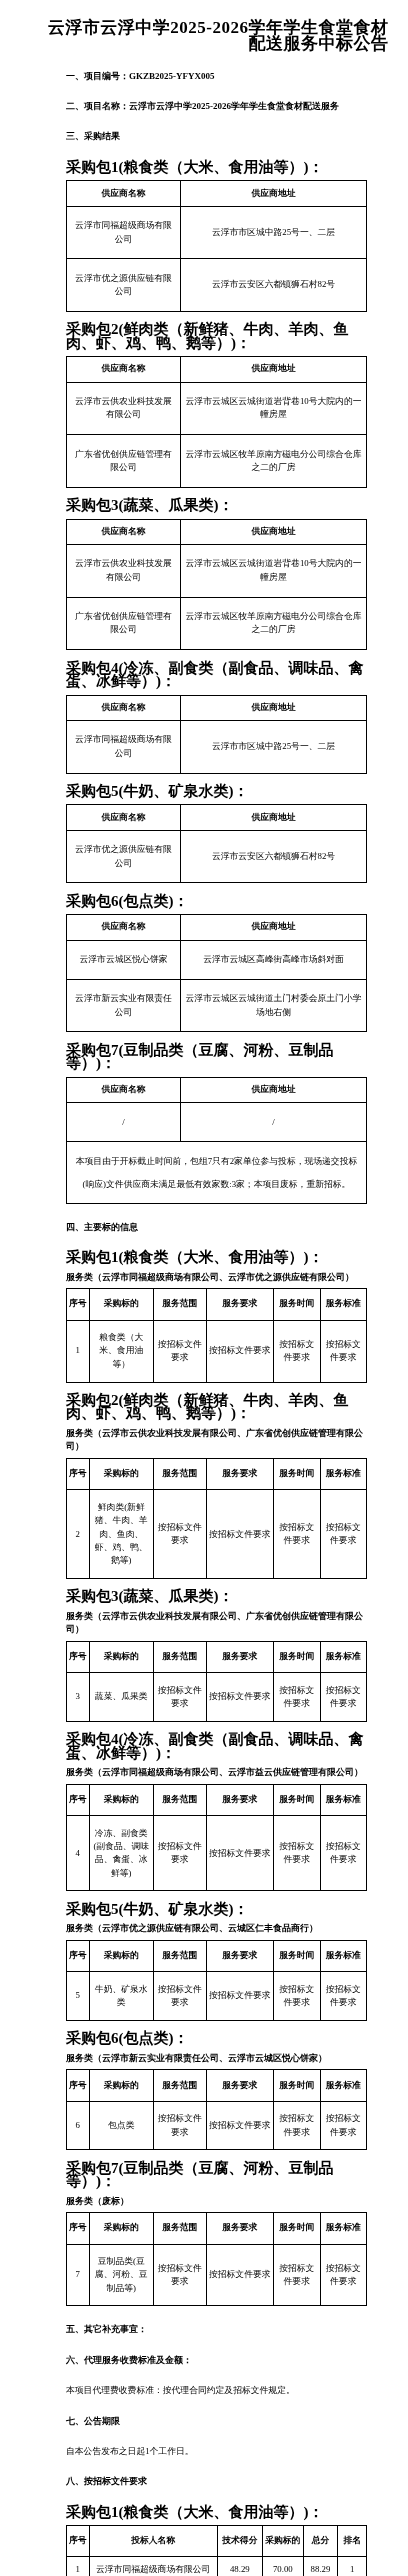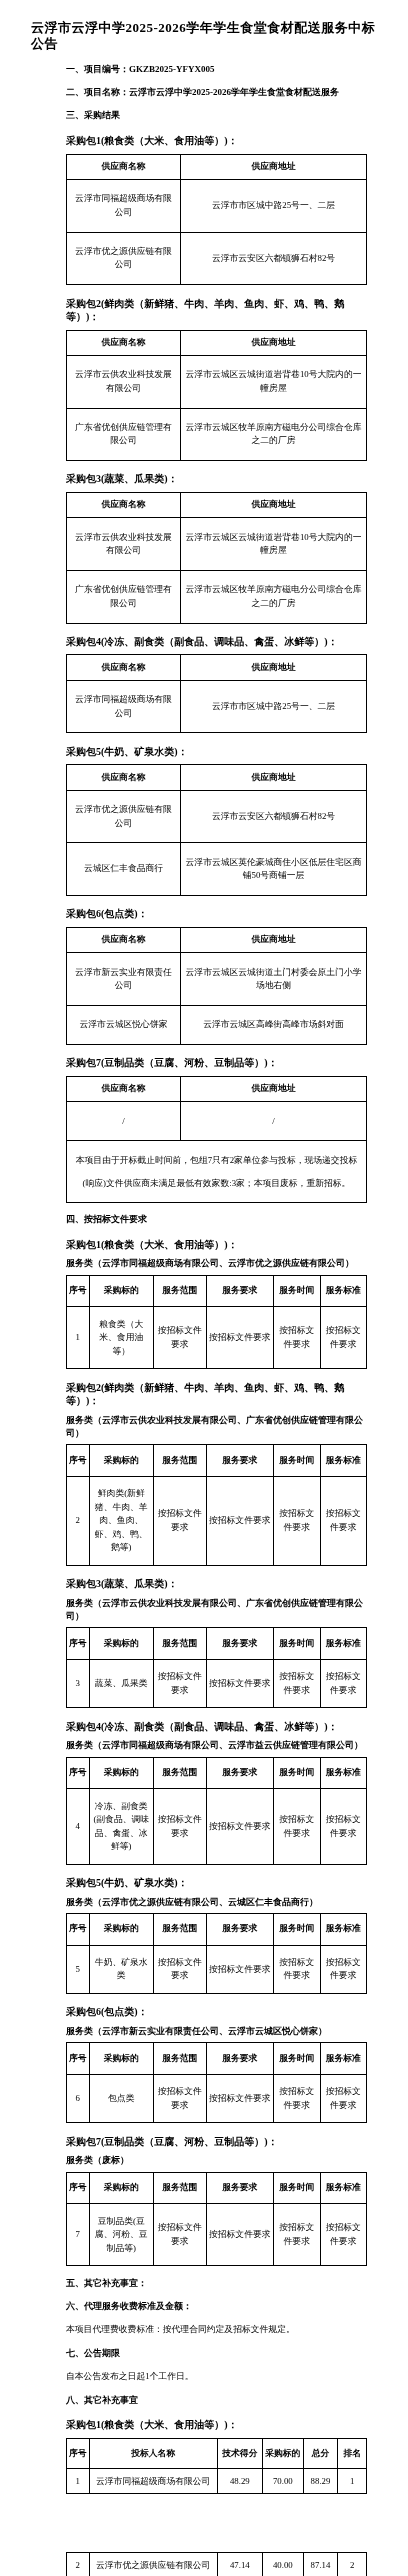--- a/index.html
+++ b/index.html
@@ -5,31 +5,31 @@
   html,body{margin:0;padding:0;background:#ffffff;}
   body{
     width:409px;
     min-height:3480px;
     font-family:"Liberation Serif","DejaVu Serif",serif;
     color:#000;
     font-size:8.8px;
   }
   .page{padding-top:19.6px;}
   .title{
-    font-size:13px;
+    font-size:17px;
     font-weight:bold;
-    text-align:left;
+    text-align:right;
     line-height:16.5px;
     margin:0 20.6px 0 31px;
     letter-spacing:0.5px;
   }
   .content{margin-left:66px;width:301px;}
-  .line{line-height:13.4px;margin:10px 0;}
+  .line{line-height:13.4px;margin:17px 0;}
   .sec-head{font-weight:bold;font-size:9px;}
-  .pkg-head{font-weight:bold;font-size:10px;margin-top:11.3px;margin-bottom:6.2px;}
+  .pkg-head{font-weight:bold;font-size:15px;margin-top:11.3px;margin-bottom:6.2px;}
   .svc-line{font-weight:bold;font-size:9px;margin:5.2px 0 3.1px 0;}
   .tbl{
     width:100%;
     border-collapse:collapse;
     table-layout:fixed;
     margin:4.1px 0 10.3px 0;
   }
   .tbl th,.tbl td{
     border:0.5px solid #000;
     text-align:center;
@@ -166,48 +166,44 @@
           <tr>
             <th>供应商名称</th>
             <th>供应商地址</th>
           </tr>
         </thead>
         <tbody>
           <tr>
             <td>云浮市优之源供应链有限公司</td>
             <td>云浮市云安区六都镇狮石村82号</td>
           </tr>
-          <tr>
-            <td>云城区仁丰食品商行</td>
-            <td>云浮市云城区英伦豪城商住小区低层住宅区商铺50号商铺一层</td>
-          </tr>
         </tbody>
       </table>
 
     <p class="line pkg-head">采购包6(包点类)：</p>
     <table class="tbl supplier">
       <colgroup>
           <col style="width:38%">
           <col style="width:62%">
         </colgroup>
     <thead>
           <tr>
             <th>供应商名称</th>
             <th>供应商地址</th>
           </tr>
         </thead>
         <tbody>
+          <tr>
+            <td>云浮市云城区悦心饼家</td>
+            <td>云浮市云城区高峰街高峰市场斜对面</td>
+          </tr>
           <tr>
             <td>云浮市新云实业有限责任公司</td>
             <td>云浮市云城区云城街道土门村委会原土门小学场地右侧</td>
           </tr>
-          <tr>
-            <td>云浮市云城区悦心饼家</td>
-            <td>云浮市云城区高峰街高峰市场斜对面</td>
-          </tr>
         </tbody>
       </table>
 
     <p class="line pkg-head">采购包7(豆制品类（豆腐、河粉、豆制品等）)：</p>
     <table class="tbl supplier">
       <colgroup>
           <col style="width:38%">
           <col style="width:62%">
         </colgroup>
     <thead>
@@ -220,21 +216,21 @@
           <tr>
             <td>/</td>
             <td>/</td>
           </tr>
           <tr>
             <td colspan="2" class="note-cell">本项目由于开标截止时间前，包组7只有2家单位参与投标，现场递交投标(响应)文件供应商未满足最低有效家数:3家；本项目废标，重新招标。</td>
           </tr>
         </tbody>
       </table>
 
-    <p class="line sec-head">四、按招标文件要求</p>
+    <p class="line sec-head">四、主要标的信息</p>
 
     <p class="line pkg-head">采购包1(粮食类（大米、食用油等）)：</p>
     <p class="line svc-line">服务类（云浮市同福超级商场有限公司、云浮市优之源供应链有限公司）</p>
     <table class="tbl service">
       <colgroup>
           <col style="width:7.5%">
           <col style="width:21.5%">
           <col style="width:17.5%">
           <col style="width:22.5%">
           <col style="width:15.5%">
@@ -461,21 +457,21 @@
       </table>
 
     <p class="line sec-head">五、其它补充事宜：</p>
 
     <p class="line sec-head">六、代理服务收费标准及金额：</p>
     <p class="line">本项目代理费收费标准：按代理合同约定及招标文件规定。</p>
 
     <p class="line sec-head">七、公告期限</p>
     <p class="line">自本公告发布之日起1个工作日。</p>
 
-    <p class="line sec-head">八、其它补充事宜</p>
+    <p class="line sec-head">八、按招标文件要求</p>
 
     <p class="line pkg-head">采购包1(粮食类（大米、食用油等）)：</p>
     <table class="tbl score">
       <colgroup>
           <col style="width:7.5%">
           <col style="width:42.5%">
           <col style="width:15%">
           <col style="width:13.5%">
           <col style="width:11.5%">
           <col style="width:9.5%">

